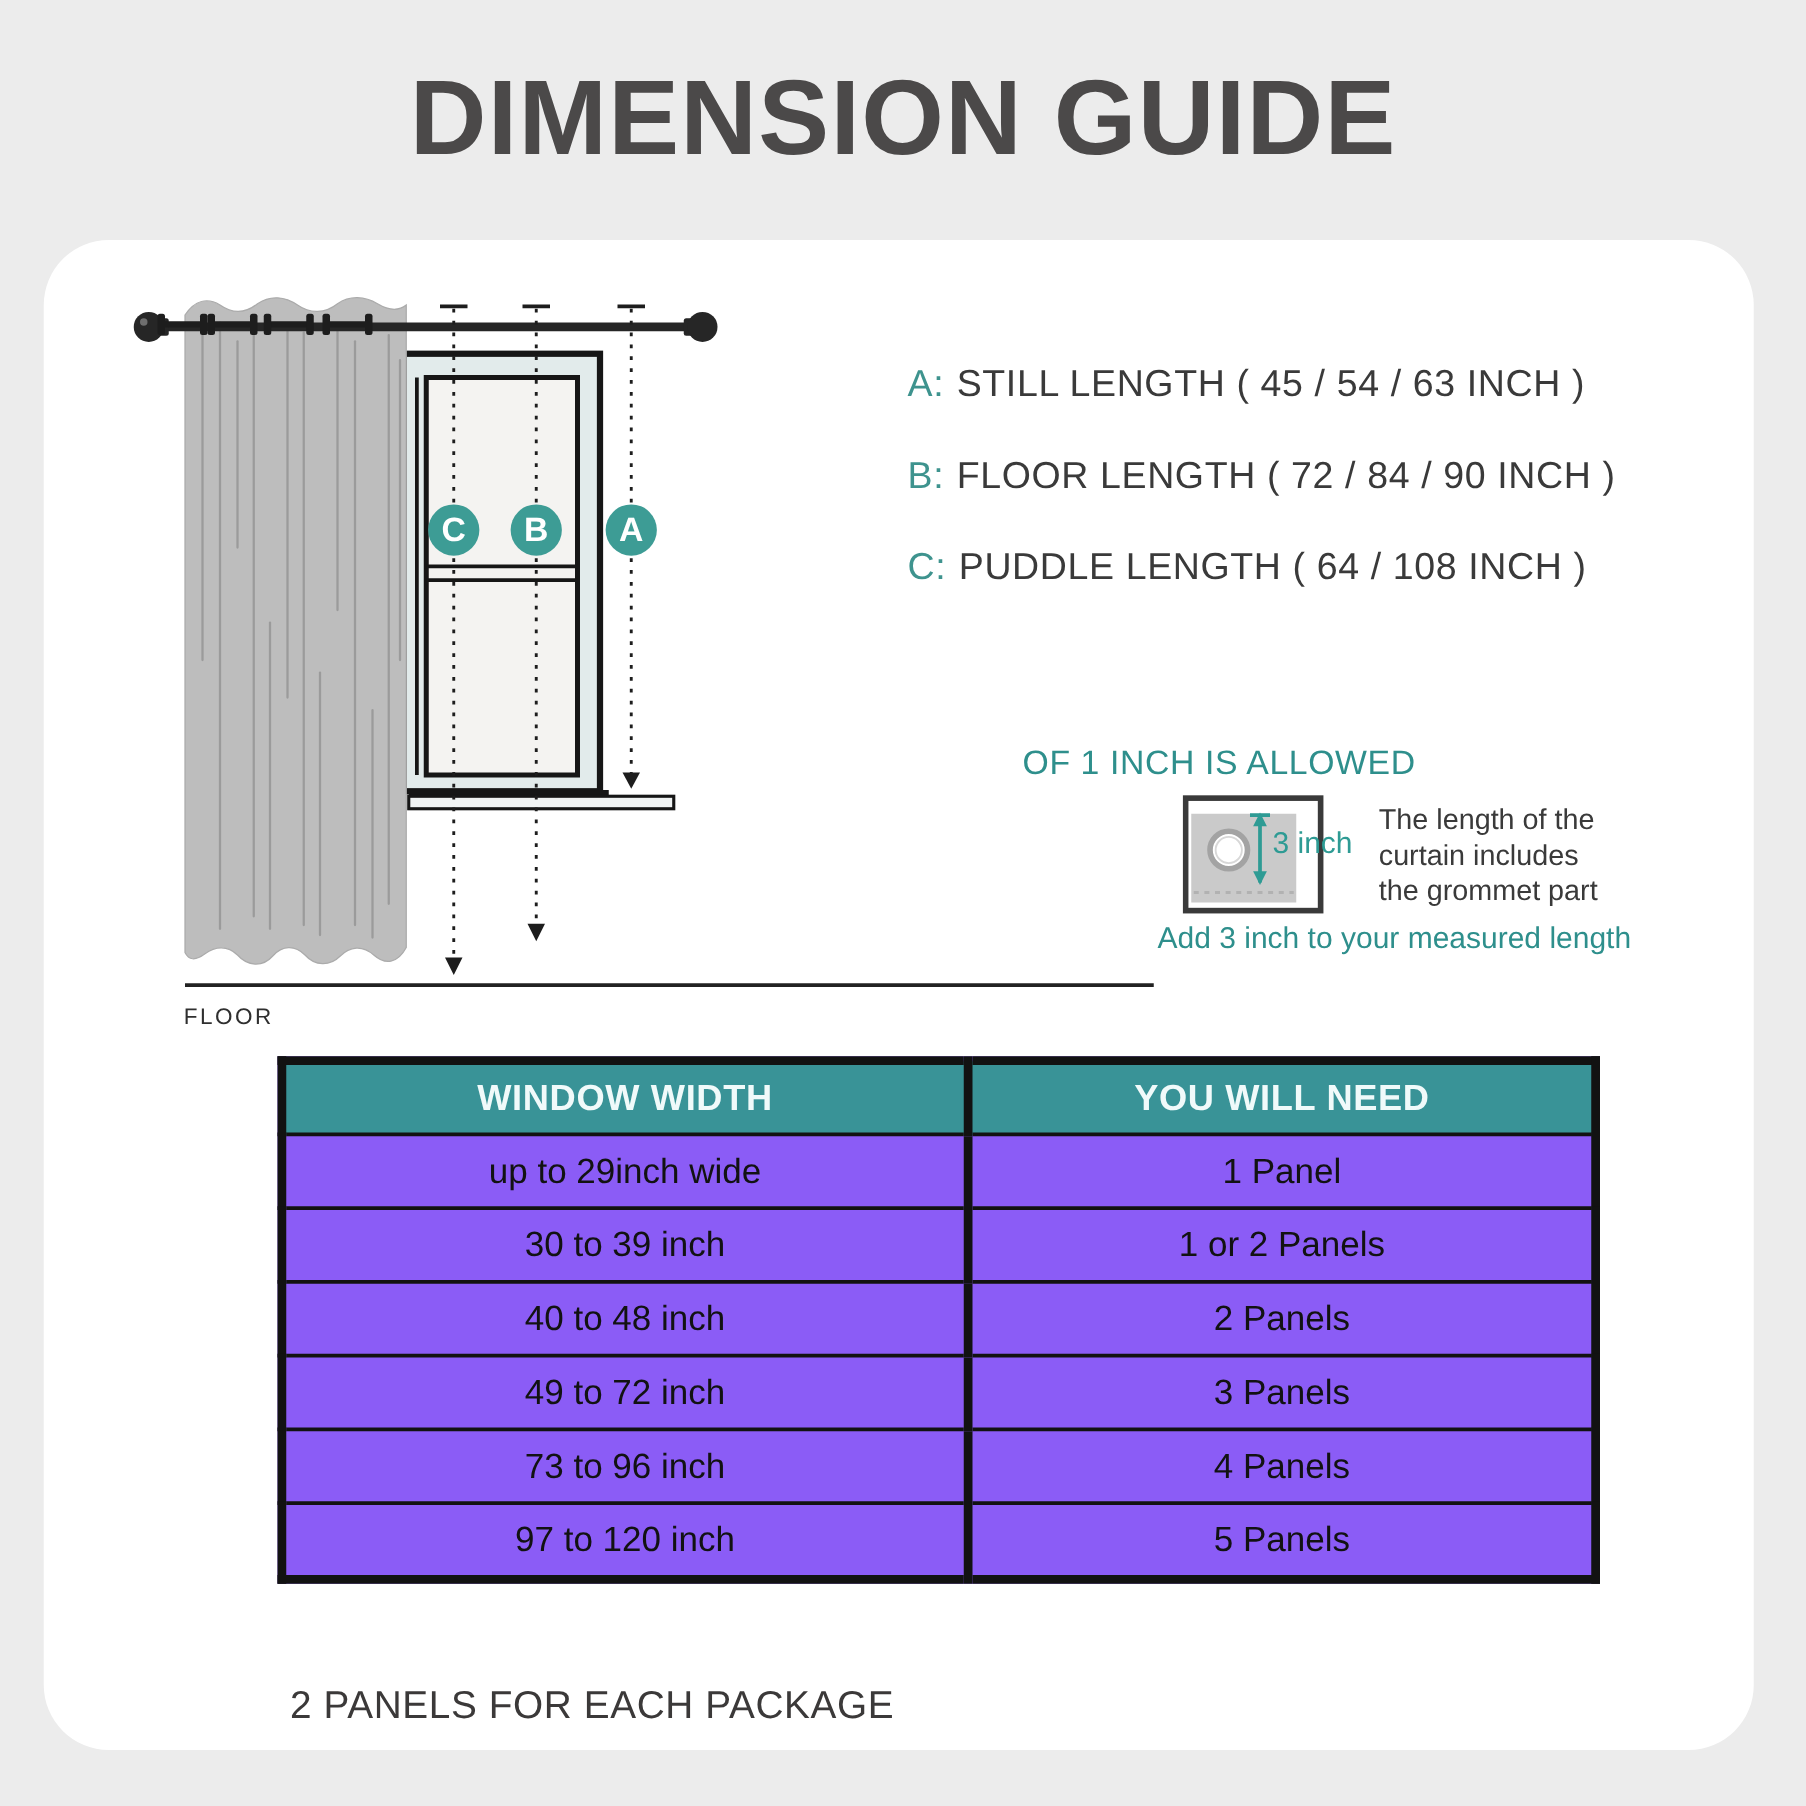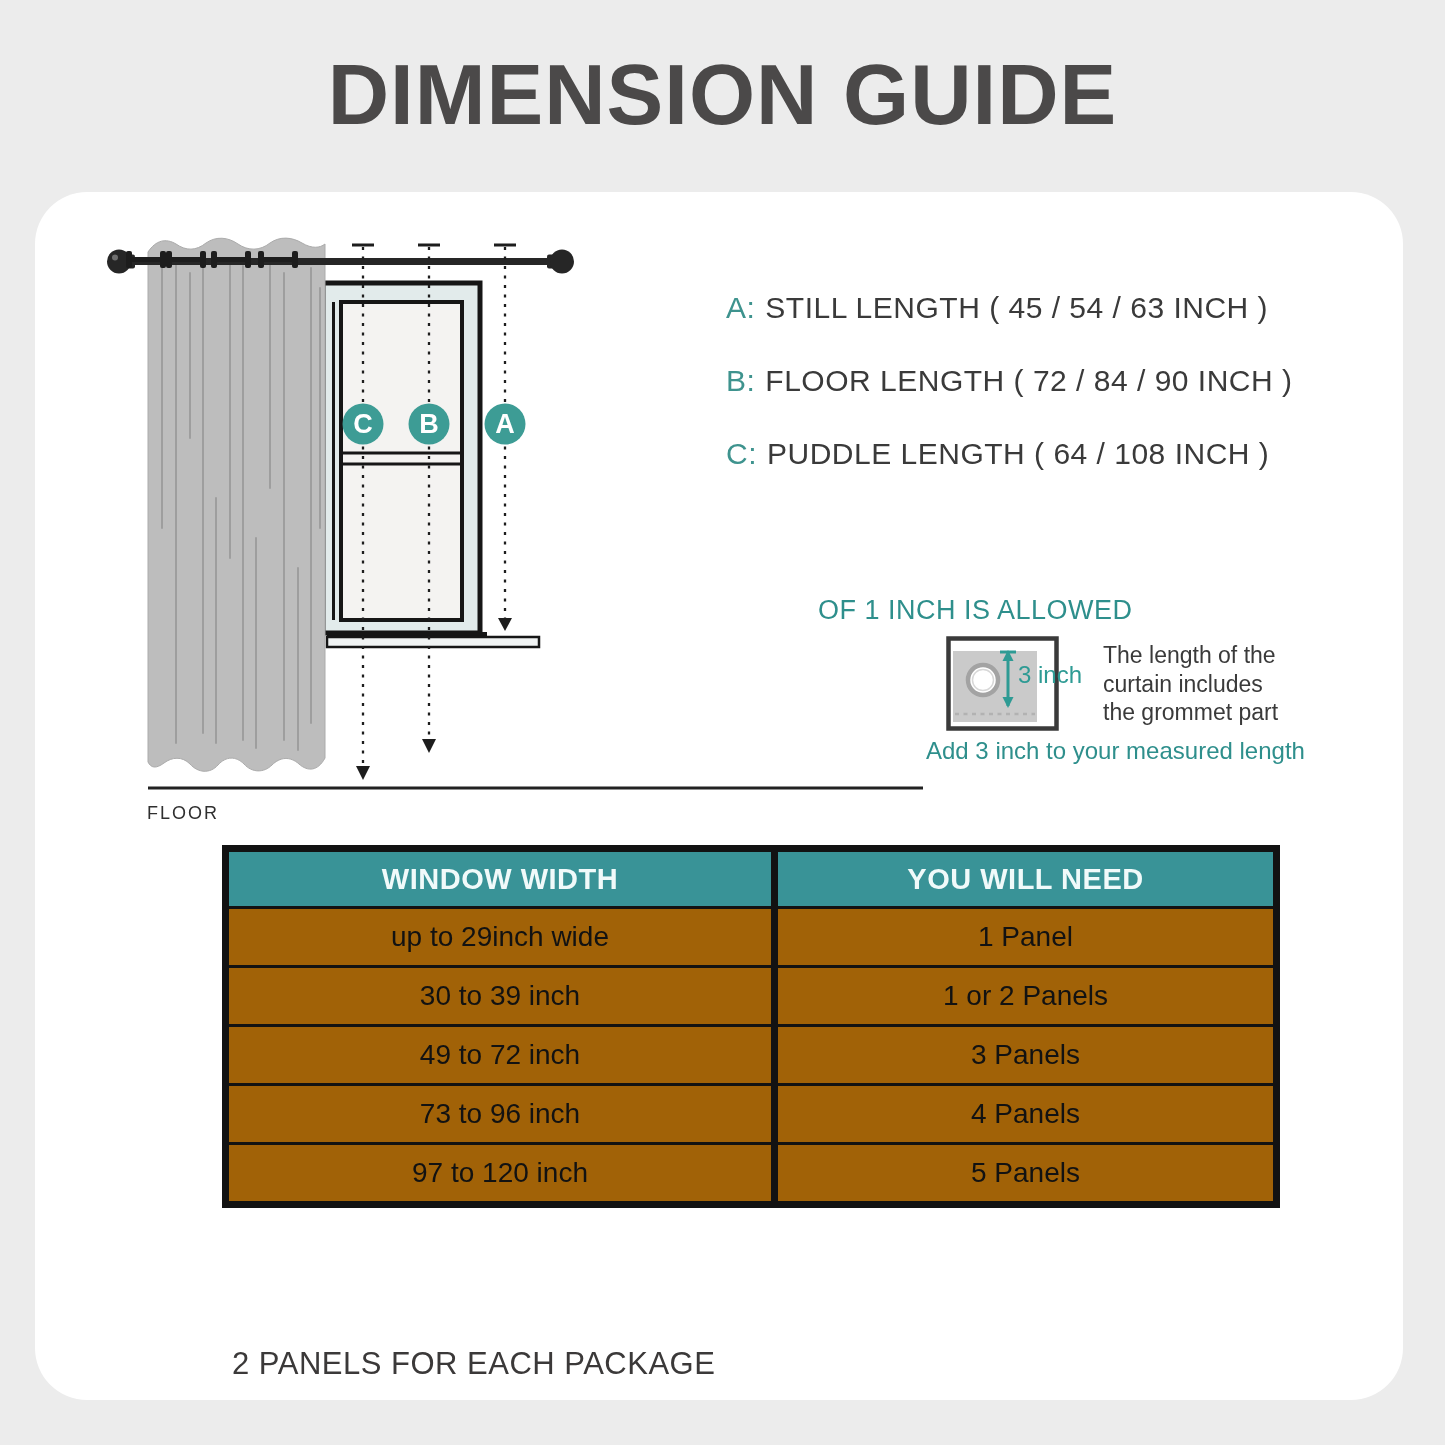--- a/index.html
+++ b/index.html
@@ -47,21 +47,21 @@
     font-size:23px;line-height:28.5px;color:#3A3A3A;
   }
   .grommet-tip{
     position:absolute;left:926px;top:737px;
     font-size:24px;color:#2E8F8C;white-space:nowrap;
   }
   
   .size-table{
     position:absolute;left:222px;top:845px;
     border-collapse:collapse;table-layout:fixed;width:1058px;
-    border:7px solid #121212;background:#a16207;
+    border:7px solid #121212;background:#8b5cf6;
   }
   .size-table th,.size-table td{
     border:3px solid #121212;text-align:center;vertical-align:middle;
   }
   .size-table th{
     background:#399397;color:#F0FAFA;
     font-size:29px;font-weight:bold;letter-spacing:0.5px;height:52px;
   }
   .size-table td{font-size:28px;color:#121212;height:54px;}
   .size-table .col1{width:540px;border-right:7px solid #121212;}
@@ -217,20 +217,24 @@
     <tbody>
       <tr>
         <td class="col1">up to 29inch wide</td>
         <td>1 Panel</td>
       </tr>
       <tr>
         <td class="col1">30 to 39 inch</td>
         <td>1 or 2 Panels</td>
       </tr>
       <tr>
+        <td class="col1">40 to 48 inch</td>
+        <td>2 Panels</td>
+      </tr>
+      <tr>
         <td class="col1">49 to 72 inch</td>
         <td>3 Panels</td>
       </tr>
       <tr>
         <td class="col1">73 to 96 inch</td>
         <td>4 Panels</td>
       </tr>
       <tr>
         <td class="col1">97 to 120 inch</td>
         <td>5 Panels</td>

